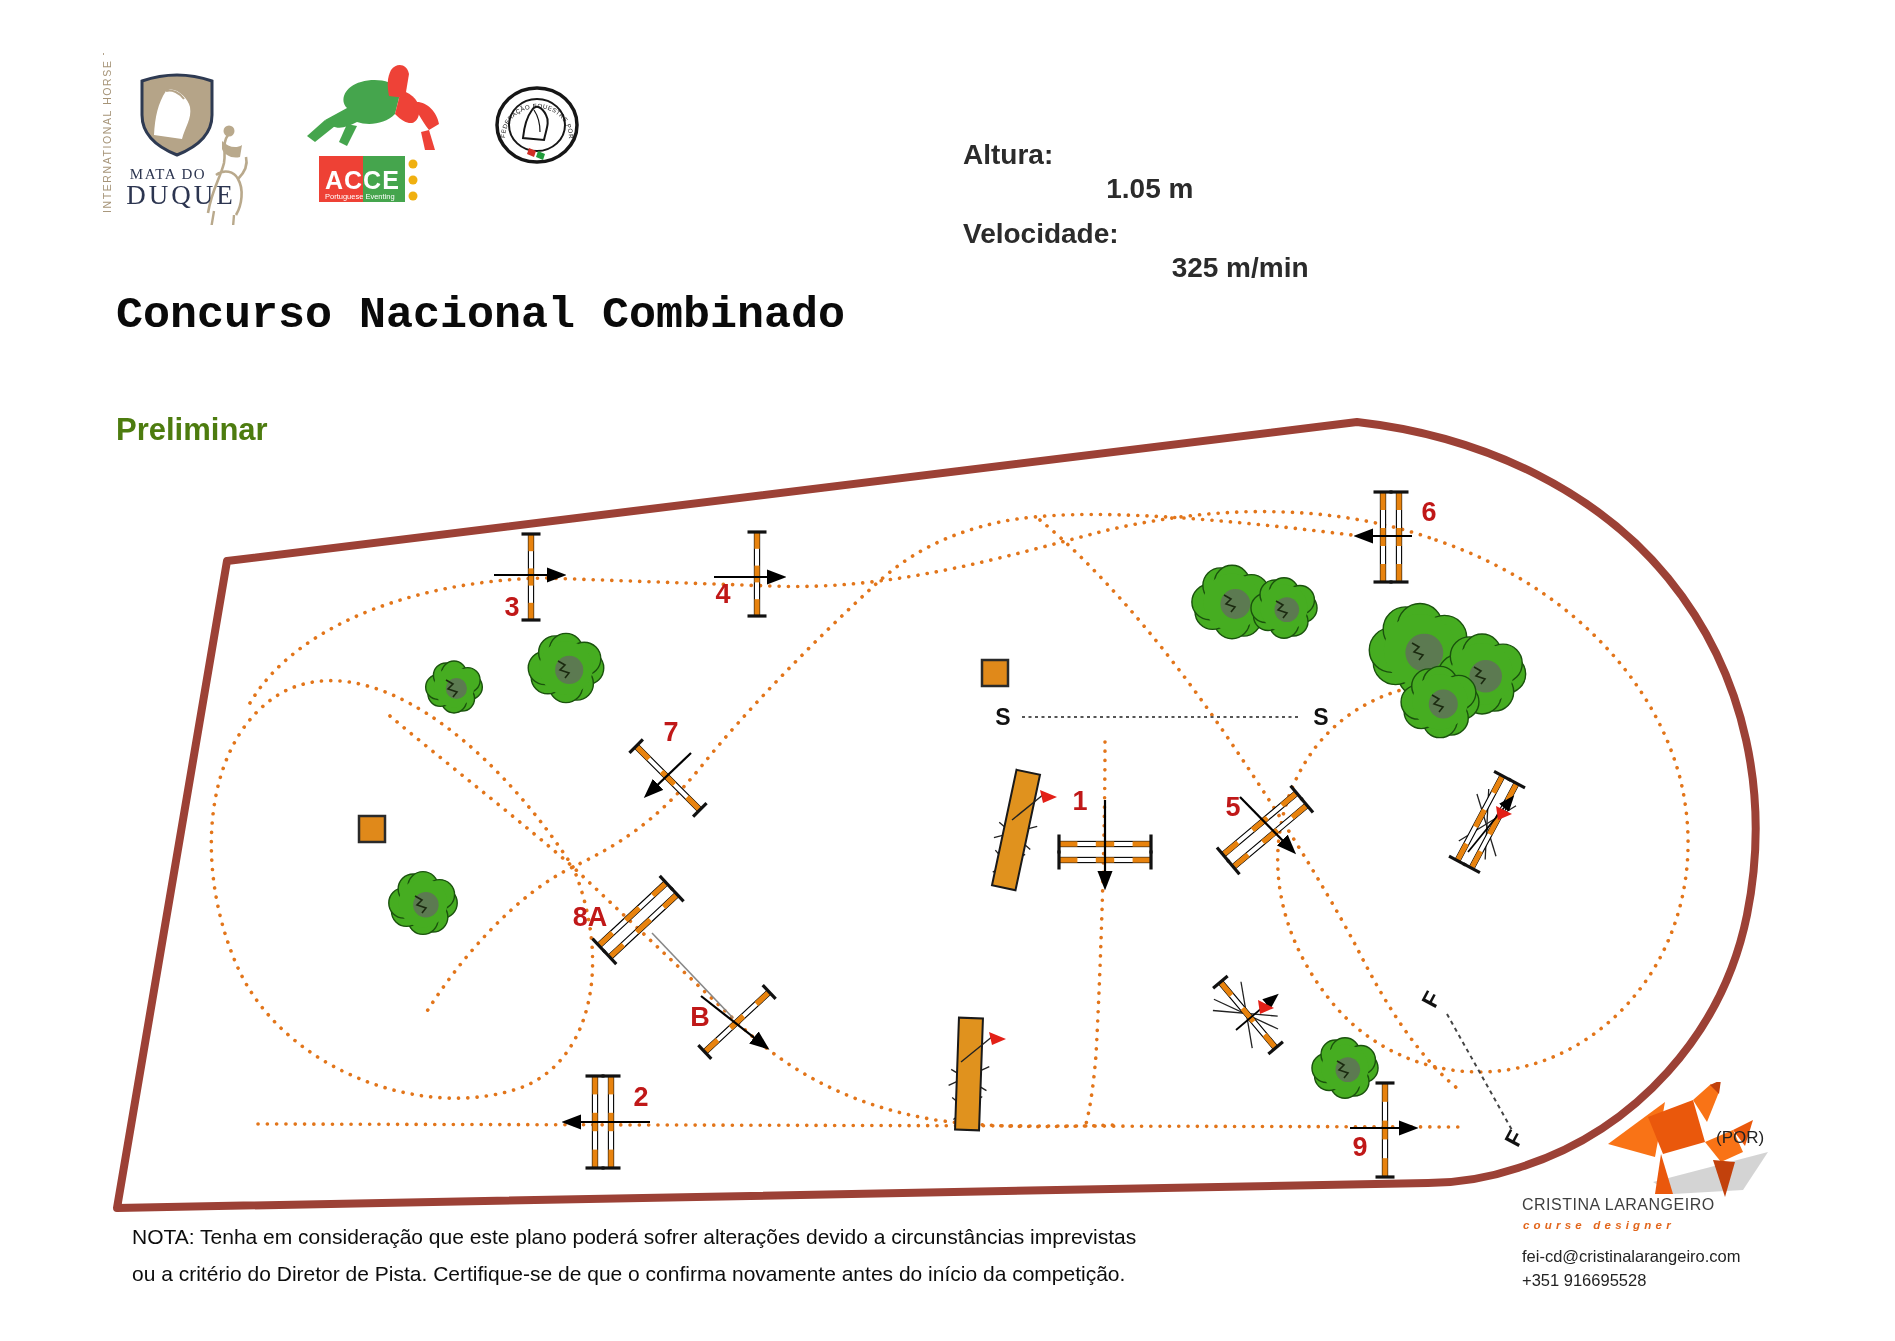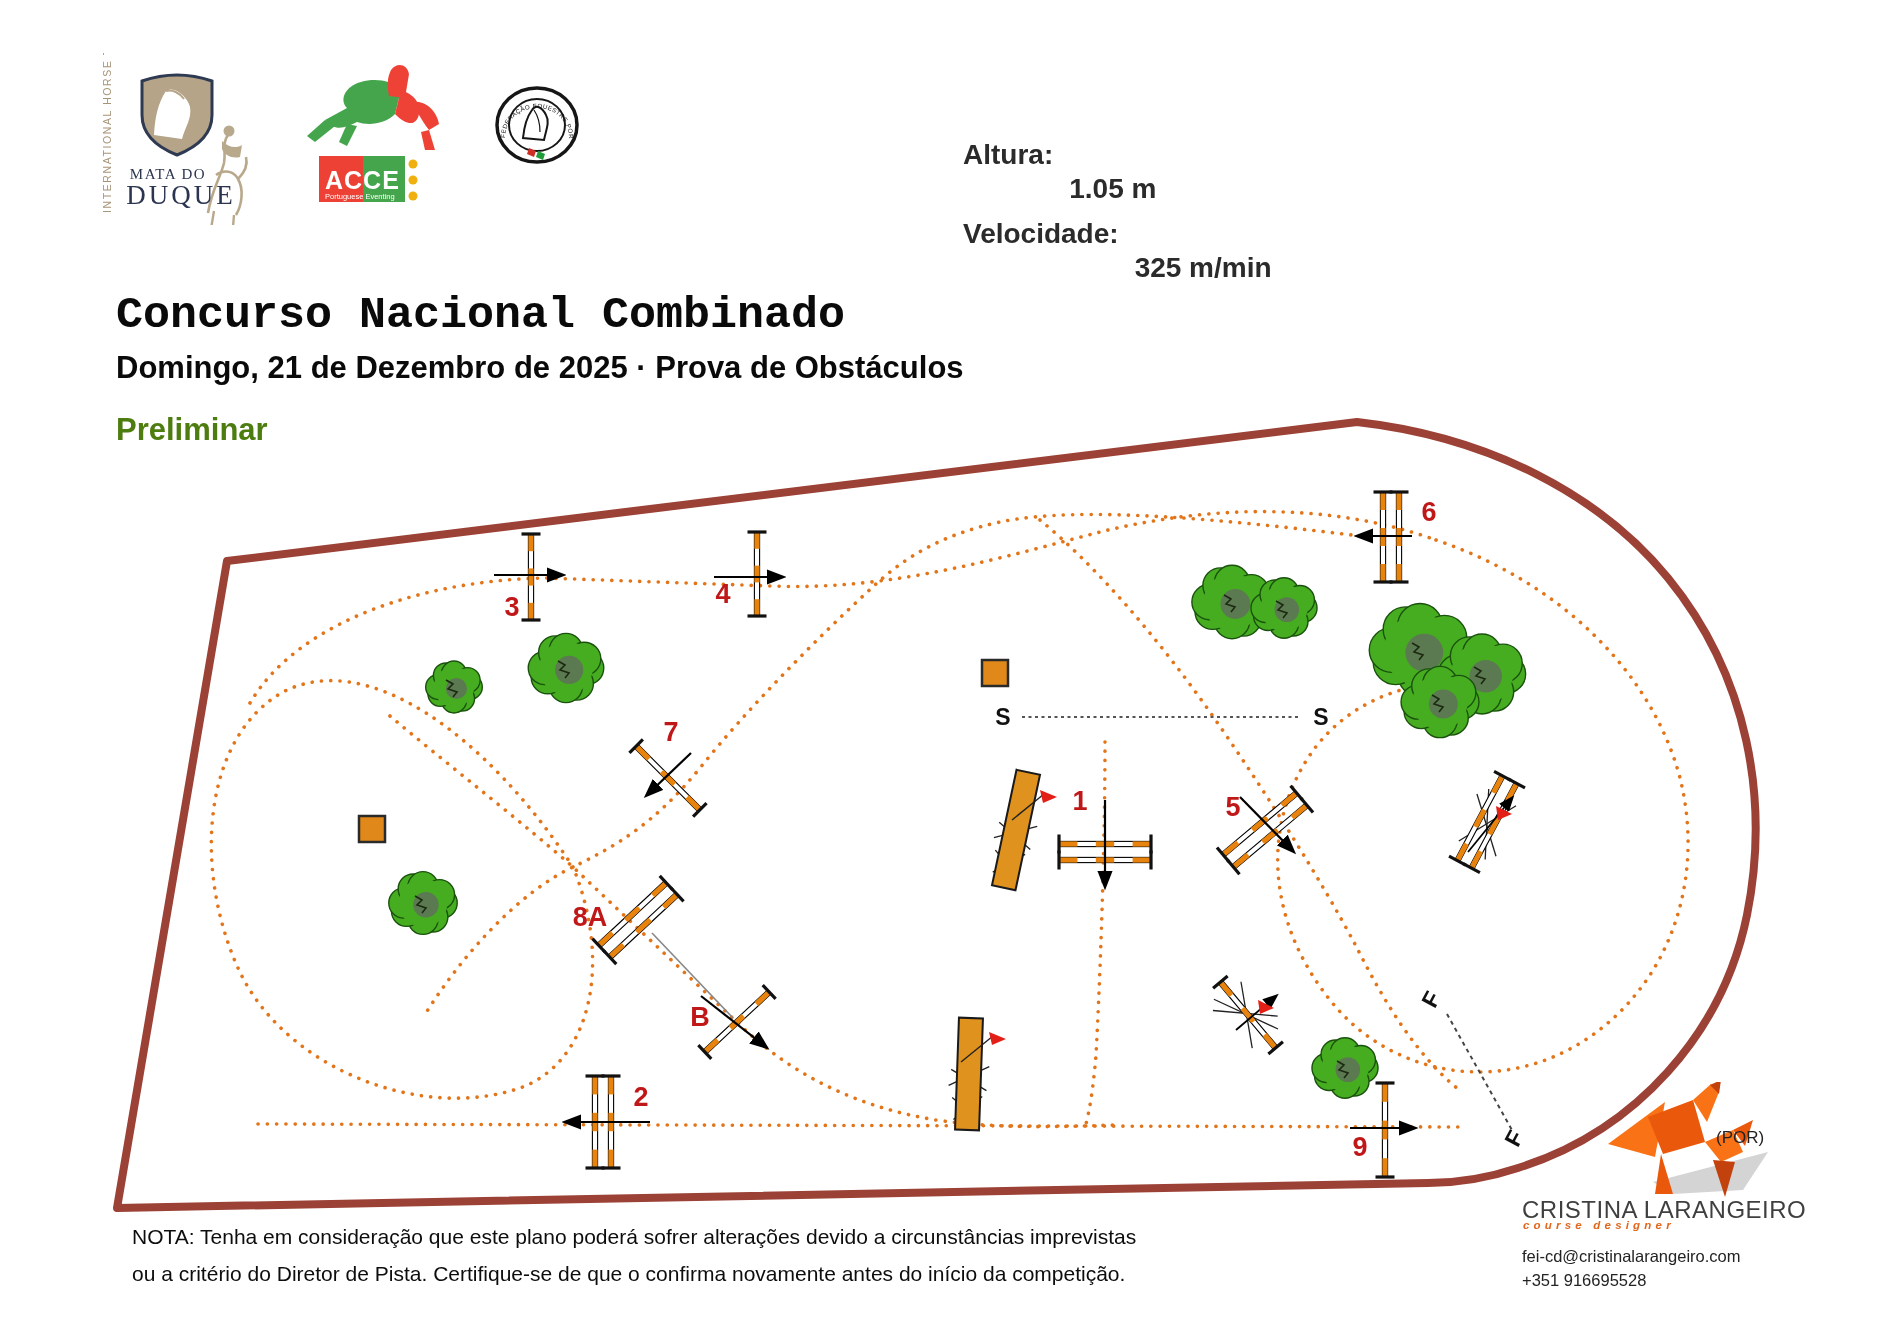--- a/index.html
+++ b/index.html
@@ -7,26 +7,26 @@
         font-family:"Liberation Sans",sans-serif;color:#111;}
   .abs{position:absolute;}
   #course-svg{position:absolute;left:0;top:0;}
   .page-title{left:116px;top:293px;font-size:45px;font-weight:bold;color:#0a0a0a;line-height:1;font-family:Liberation Mono, monospace;}
   .page-subtitle{left:116px;top:352px;font-size:31px;font-weight:bold;color:#0a0a0a;line-height:1;}
   .page-category{left:116px;top:414px;font-size:31px;font-weight:bold;color:#4d7c0f;line-height:1;}
   .info-col{font-size:28px;font-weight:bold;color:#2b2b2b;}
   .info-left{left:963px;top:140px;}
   .info-right{left:1420px;top:138px;width:303px;}
   .info-row{display:flex;white-space:nowrap;line-height:30px;}
-  .info-left .info-row{margin-bottom:15px;}
+  .info-left .info-row{margin-bottom:15px;gap:37px;}
   .info-right .info-row{margin-bottom:22px;}
   .info-row .val{margin-left:auto;padding-left:8px;margin-top:34px;}
   .info-row.inline .val{margin-left:8px;}
   .note{left:132px;top:1218px;font-size:21px;line-height:37px;color:#0d0d0d;}
-  .d-name{left:1522px;top:1196px;font-size:24px;color:#3f3f3f;letter-spacing:.5px;}
+  .d-name{left:1522px;top:1196px;font-size:16px;color:#3f3f3f;letter-spacing:.5px;}
   .d-por{left:1716px;top:1128px;font-size:17px;color:#222;}
   .d-role{left:1523px;top:1219px;font-size:11.5px;font-weight:bold;font-style:italic;
           letter-spacing:4.2px;color:#e2661c;}
   .d-email{left:1522px;top:1247px;font-size:16.5px;color:#232323;}
   .d-phone{left:1522px;top:1271px;font-size:16.5px;color:#232323;}
   svg text{font-family:"Liberation Sans",sans-serif;}
   .serif{font-family:"Liberation Serif",serif;}
 </style>
 </head>
 <body>
@@ -439,21 +439,20 @@
         <span class="lbl">Altura:</span>
         <span class="val">1.05 m</span>
       </div>
       <div class="info-row inline">
         <span class="lbl">Velocidade:</span>
         <span class="val">325 m/min</span>
       </div>
     </div>
 
   <div class="abs page-title">Concurso Nacional Combinado</div>
-  <div class="abs page-subtitle">Domingo, 21 de Dezembro de 2025 · Prova de Obstáculos</div>
   <div class="abs page-category">Preliminar</div>
 
   <div class="abs note">
     <div>NOTA: Tenha em consideração que este plano poderá sofrer alterações devido a circunstâncias imprevistas</div>
     <div>ou a critério do Diretor de Pista. Certifique-se de que o confirma novamente antes do início da competição.</div>
   </div>
 
   <svg class="abs" style="left:1593px;top:1082px;" width="195" height="120" viewBox="0 0 195 120">
     <polygon points="60,100 175,70 150,108 80,112" fill="#c6c6c6" opacity="0.75"></polygon>
     <polygon points="15,62 72,20 62,75" fill="#f97316"></polygon>

